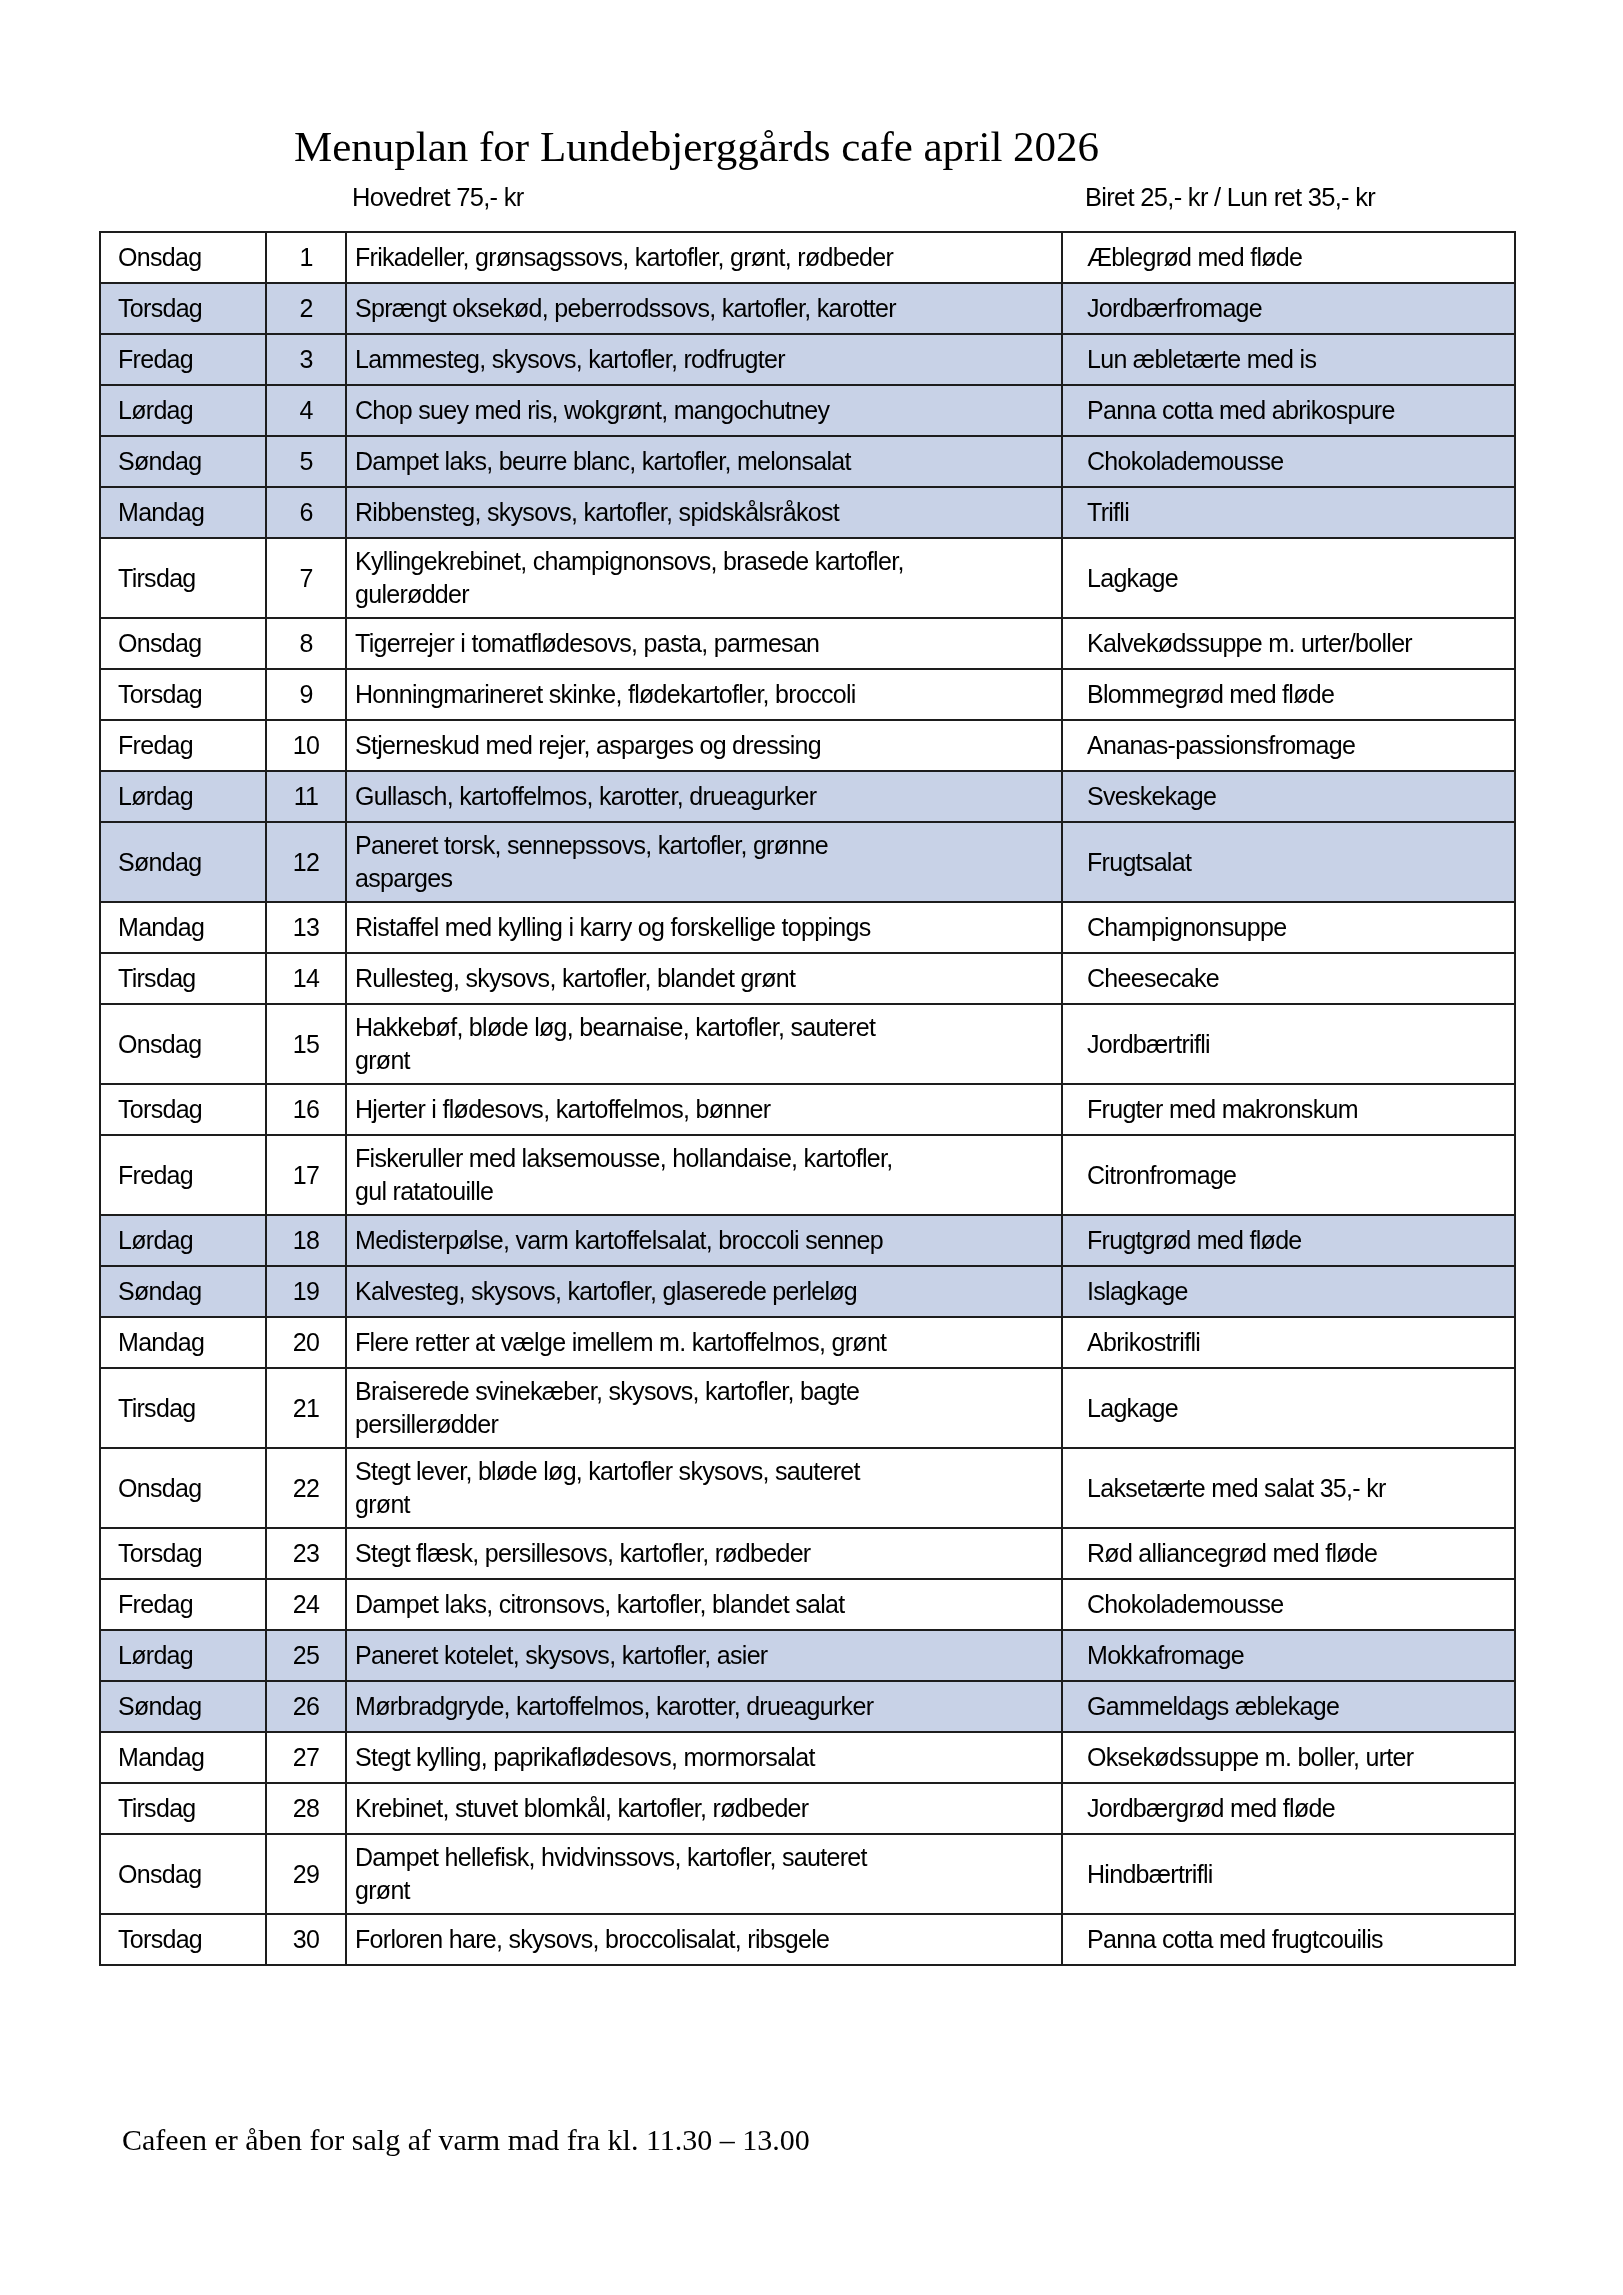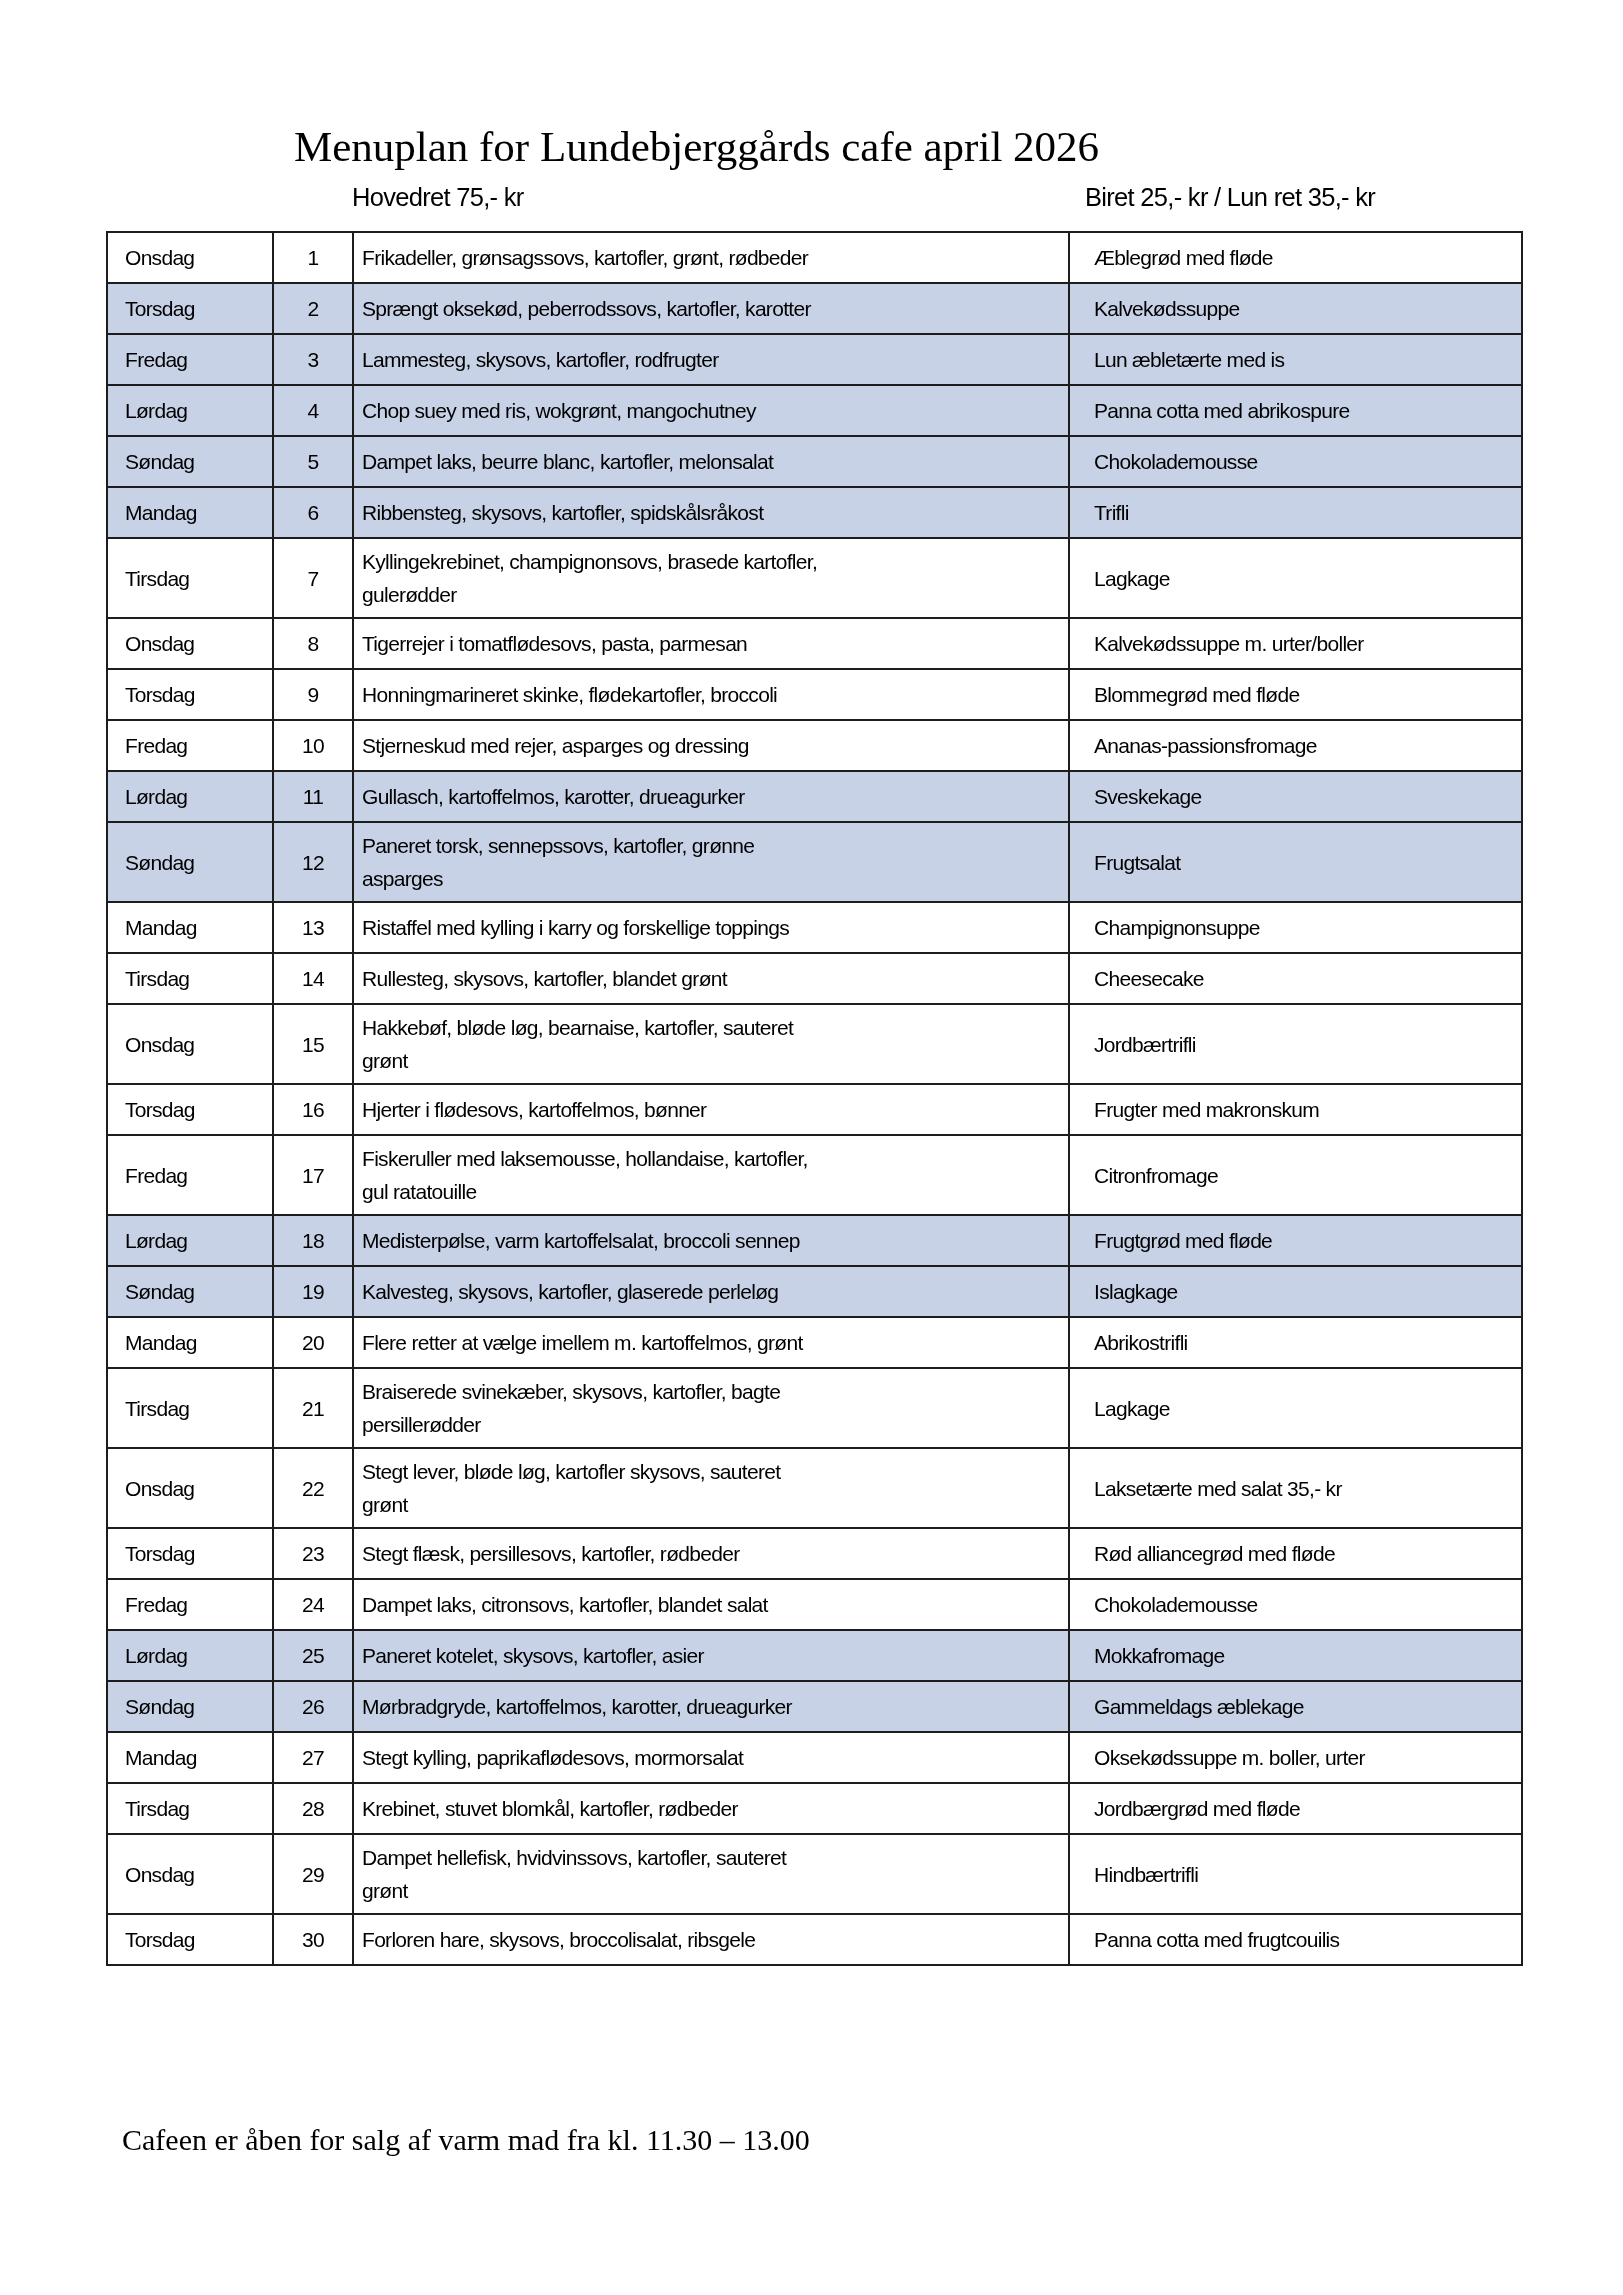--- a/index.html
+++ b/index.html
@@ -19,25 +19,25 @@
     letter-spacing:0px;
   }
   .price-left, .price-right {
     position:absolute; top:183px;
     font-size:25.5px; line-height:29px; letter-spacing:-0.7px;
   }
   .price-left  { left:352px; }
   .price-right { left:1085px; }
 
   table.menu {
-    position:absolute; top:231px; left:106px;
+    position:absolute; top:231px; left:99px;
     width:1415px;
     border-collapse:collapse;
     table-layout:fixed;
-    font-size:21px;
+    font-size:25px;
     letter-spacing:-0.7px;
   }
   table.menu td {
     border-left:2px solid var(--border,#1d1d1d);
     border-right:2px solid var(--border,#1d1d1d);
     border-top:2.6px solid var(--border,#1d1d1d);
     border-bottom:2.6px solid var(--border,#1d1d1d);
     vertical-align:middle;
     line-height:33px;
     overflow:hidden;
@@ -77,21 +77,21 @@
       <tr class="single">
         <td class="day">Onsdag</td>
         <td class="num">1</td>
         <td class="main">Frikadeller, grønsagssovs, kartofler, grønt, rødbeder</td>
         <td class="dessert">Æblegrød med fløde</td>
       </tr>
       <tr class="single shaded">
         <td class="day">Torsdag</td>
         <td class="num">2</td>
         <td class="main">Sprængt oksekød, peberrodssovs, kartofler, karotter</td>
-        <td class="dessert">Kalvekødssuppe</td>
+        <td class="dessert">Jordbærfromage</td>
       </tr>
       <tr class="single shaded">
         <td class="day">Fredag</td>
         <td class="num">3</td>
         <td class="main">Lammesteg, skysovs, kartofler, rodfrugter</td>
         <td class="dessert">Lun æbletærte med is</td>
       </tr>
       <tr class="single shaded">
         <td class="day">Lørdag</td>
         <td class="num">4</td>

